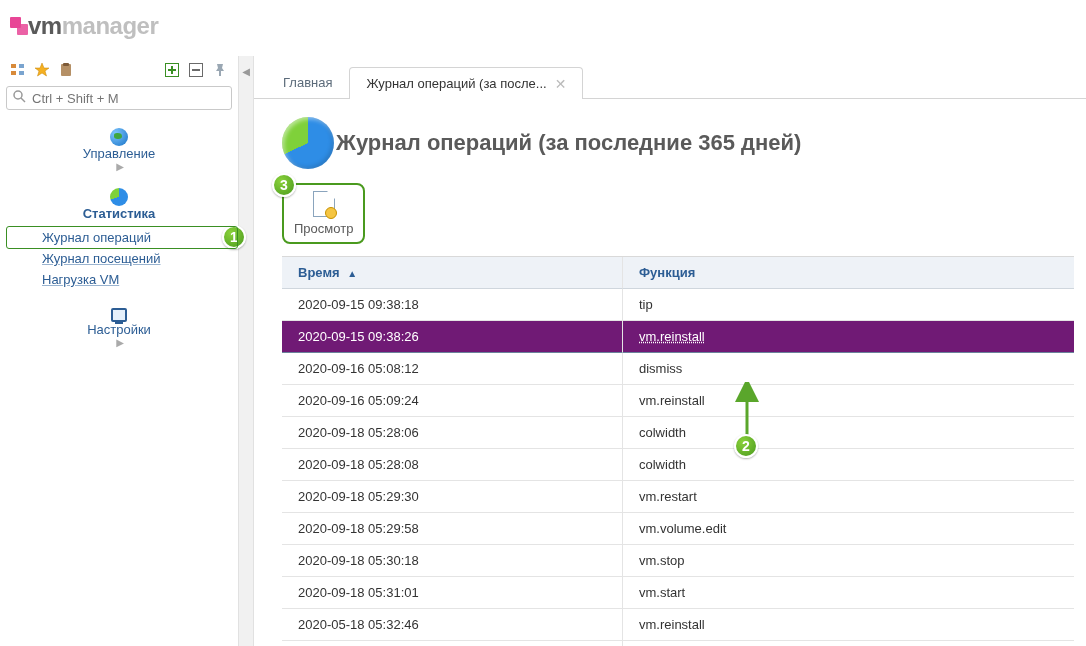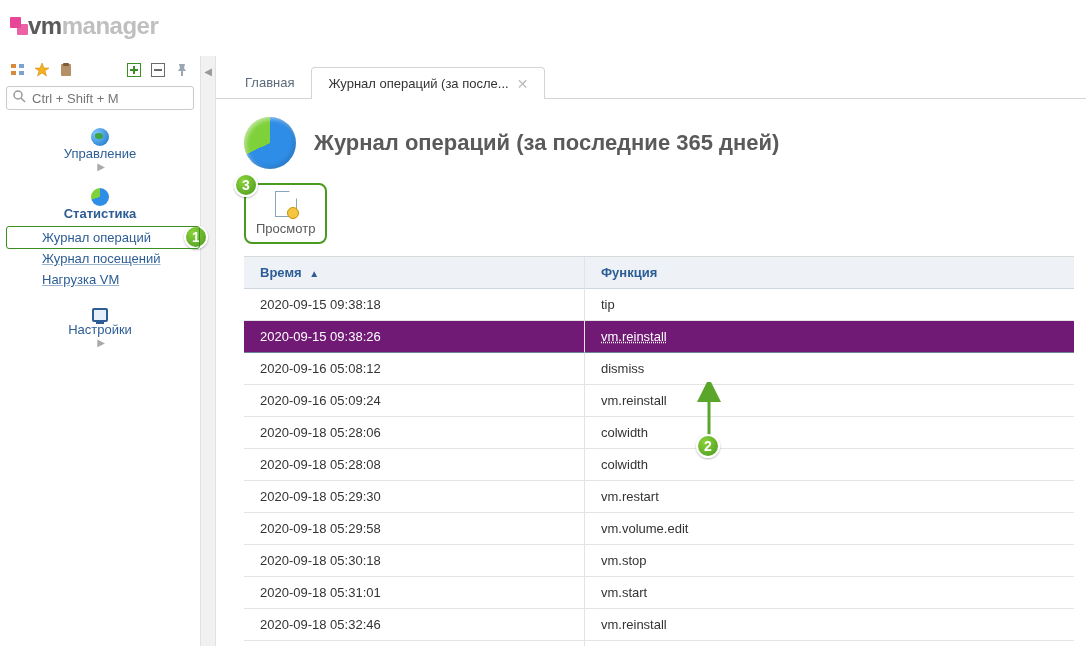--- a/index.html
+++ b/index.html
@@ -26,21 +26,21 @@
   .logo-mark::before, .logo-mark::after {
     content: ""; position: absolute; width: 11px; height: 11px; border-radius: 1px;
   }
   .logo-mark::before { background: #e84696; left: 0; top: 0; }
   .logo-mark::after { background: #e84696; left: 7px; top: 7px; opacity: 0.85; }
   .logo-text { font-size: 24px; font-weight: 700; letter-spacing: -0.5px; color: #bfbfbf; }
   .logo-text .vm { color: #5a5a5a; }
   
   .layout { display: flex; height: calc(100% - 56px); }
   .sidebar {
-    width: 200px;
+    width: 238px;
     padding: 4px 6px 6px 6px;
     border-right: 0;
   }
   .sb-toolbar {
     display: flex; align-items: center; justify-content: space-between;
     padding: 2px 4px 8px 4px;
   }
   .sb-toolbar .left, .sb-toolbar .right { display: flex; gap: 8px; align-items: center; }
   .sb-icon {
     width: 16px; height: 16px; display: inline-flex; align-items: center; justify-content: center;
@@ -122,21 +122,21 @@
   }
   .tab.inactive { color: #5c6b7a; }
   .tab.active {
     background: #fff; border-color: #d4d4d4; color: #333; font-weight: normal;
     position: relative; top: 1px;
   }
   .tab .close-x { color: #bbb; font-size: 14px; line-height: 1; cursor: pointer; }
   .page {
     padding: 18px 12px 0 28px;
   }
-  .page-head { display: flex; align-items: center; gap: 18px; margin-bottom: 10px; }
+  .page-head { display: flex; align-items: center; gap: 2px; margin-bottom: 10px; }
   .page-icon {
     width: 52px; height: 52px; border-radius: 50%;
     background: conic-gradient(#2e8de6 0 68%, #7fd13a 68% 100%);
     box-shadow: inset -2px -2px 4px rgba(0,0,0,0.15), inset 2px 2px 4px rgba(255,255,255,0.5);
   }
   .page-title { font-size: 22px; font-weight: bold; color: #5a5a5a; }
   .toolbar { padding: 4px 0 8px 0; position: relative; display: flex; }
   .tool-btn {
     display: flex; flex-direction: column; align-items: center; gap: 4px;
     padding: 6px 10px; cursor: pointer; color: #5a5a5a;
@@ -390,21 +390,21 @@
             </div>
             <div class="grid-row">
               <div class="cell col-time">2020-09-18 05:30:18</div>
               <div class="cell col-fn"><span>vm.stop</span></div>
             </div>
             <div class="grid-row">
               <div class="cell col-time">2020-09-18 05:31:01</div>
               <div class="cell col-fn"><span>vm.start</span></div>
             </div>
             <div class="grid-row">
-              <div class="cell col-time">2020-09-18 05:32:46</div>
+              <div class="cell col-time">2020-05-18 05:32:46</div>
               <div class="cell col-fn"><span>vm.reinstall</span></div>
             </div>
             <div class="grid-row">
               <div class="cell col-time">2020-09-18 05:41:57</div>
               <div class="cell col-fn"></div>
             </div>
           </div>
       </div>
     </div>
   </div>

